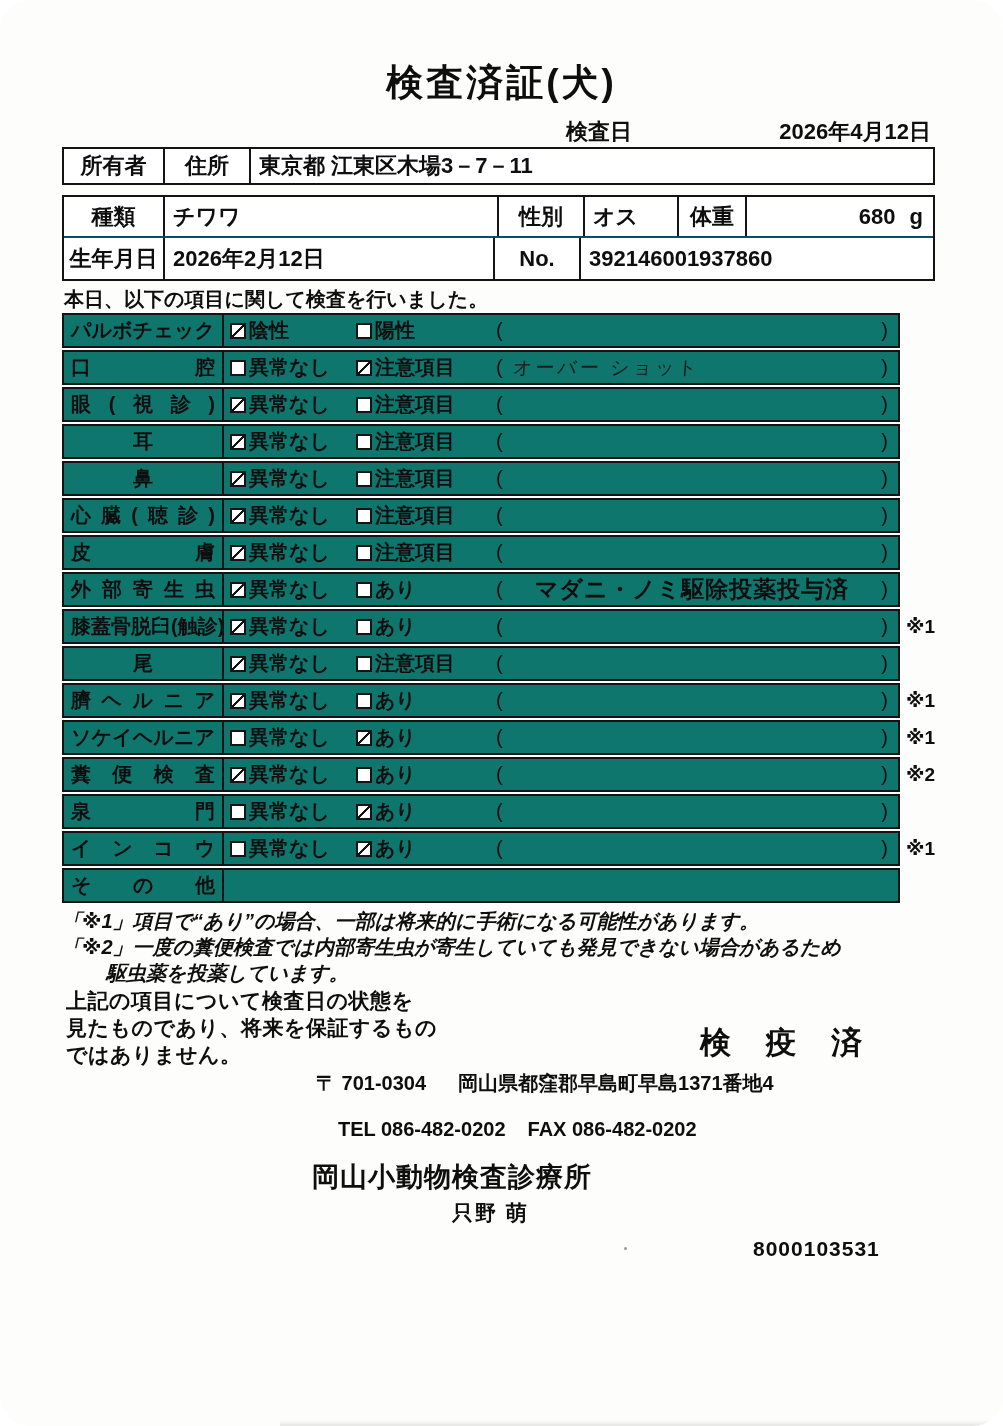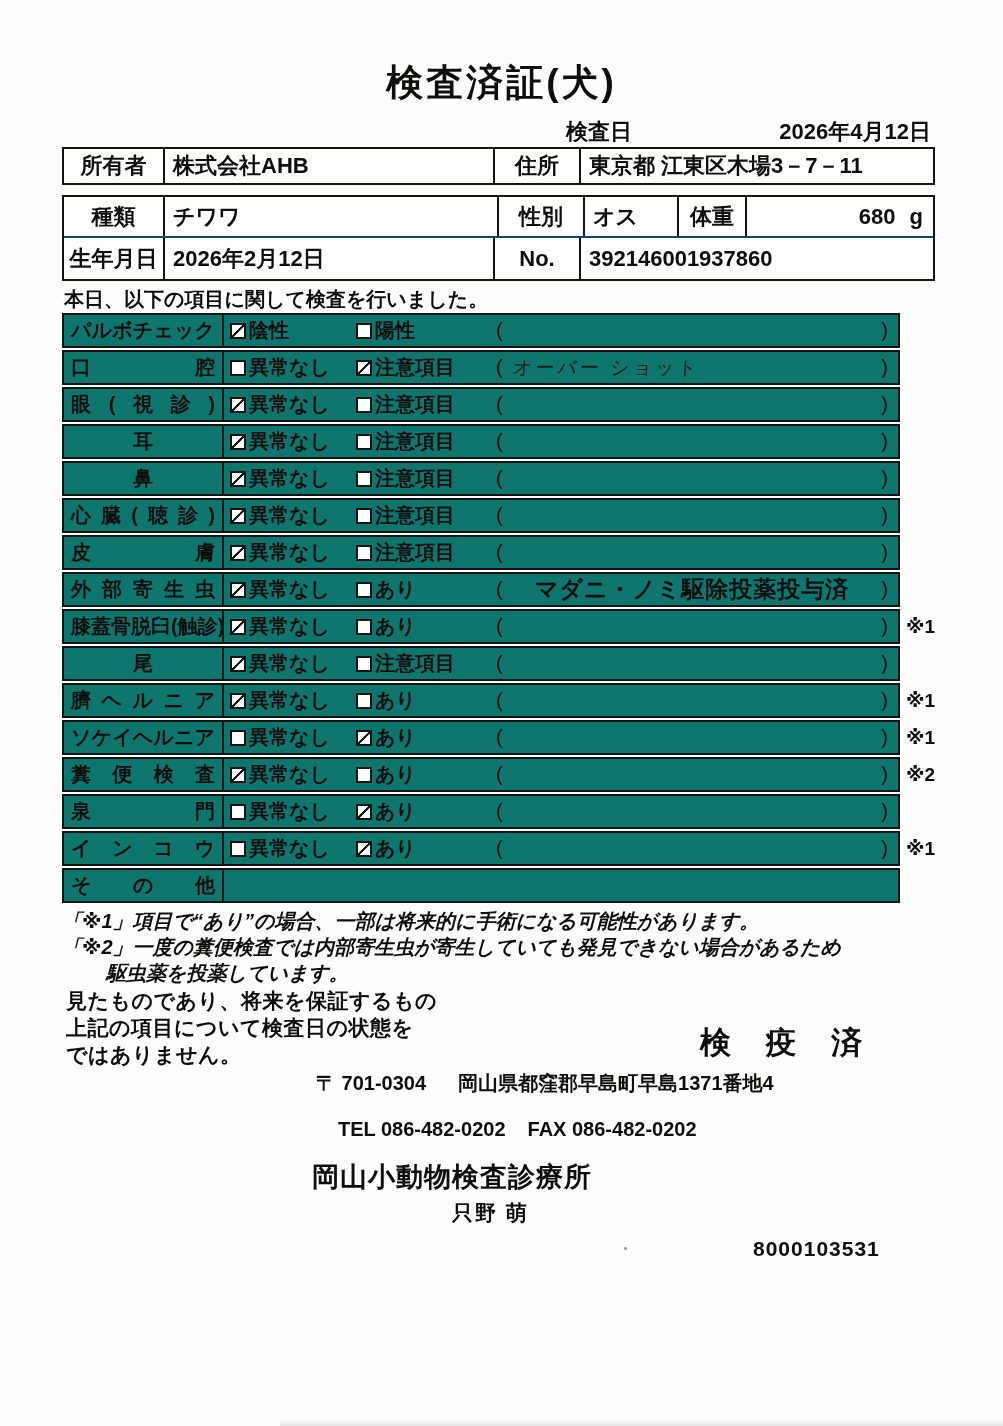--- a/index.html
+++ b/index.html
@@ -1,17 +1,17 @@
 <!DOCTYPE html>
 <html><head>
 <meta charset="utf-8">
 <style>
   * { margin:0; padding:0; box-sizing:border-box; }
   body { background:#ffffff; font-family:"Liberation Sans","DejaVu Sans",sans-serif; }
-  .page { position:relative; width:1003px; height:1426px; background:#fdfdfc; color:#0e0e0e; overflow:hidden; }
+  .page { position:relative; width:1003px; height:1426px; background:#fdfdfc; color:#0e0e0e; overflow:hidden;border-radius:31px; }
 
   .title { position:absolute; top:58px; left:0; width:100%; text-align:center;
            font-size:37px; font-weight:600; letter-spacing:3px; }
 
   .examdate-label { position:absolute; top:117px; left:566px; font-size:22px; font-weight:600; }
   .examdate-value { position:absolute; top:117px; right:72px; font-size:22px; font-weight:600; }
 
   
   .tbl { position:absolute; left:62px; width:873px; border:2px solid #141414; background:#fff; }
   .tbl-a { top:147px; height:38px; }
@@ -76,21 +76,20 @@
 <div class="page">
 
   <div class="title">検査済証(犬)</div>
 
   <span class="examdate-label">検査日</span>
   <span class="examdate-value">2026年4月12日</span>
 
   <div class="tbl tbl-a">
     <div class="trow">
       <div class="cell lab w-label">所有者</div>
-      <div class="cell val">株式会社AHB</div>
       <div class="cell lab w-mid">住所</div>
       <div class="cell fixval" style="width:352px;">東京都 江東区木場3－7－11</div>
     </div>
   </div>
 
   <div class="tbl tbl-bc">
     <div class="trow first">
       <div class="cell lab w-label">種類</div>
       <div class="cell val">チワワ</div>
       <div class="cell lab w-mid">性別</div>
@@ -390,22 +389,22 @@
 
   </div>
 
   <div class="fnotes">
     <div>「※1」項目で“あり”の場合、一部は将来的に手術になる可能性があります。</div>
     <div>「※2」一度の糞便検査では内部寄生虫が寄生していても発見できない場合があるため</div>
     <div class="indent">駆虫薬を投薬しています。</div>
   </div>
 
   <div class="disclaimer">
+    <div>上記の項目について検査日の状態を</div>
     <div>見たものであり、将来を保証するもの</div>
-    <div>上記の項目について検査日の状態を</div>
     <div>ではありません。</div>
   </div>
 
   <div class="stamp">検 疫 済</div>
 
   <div class="postal">
     <span>〒 701-0304</span><span class="addr">岡山県都窪郡早島町早島1371番地4</span>
   </div>
   <div class="telfax">
     <span>TEL 086-482-0202</span><span class="fax">FAX 086-482-0202</span>

